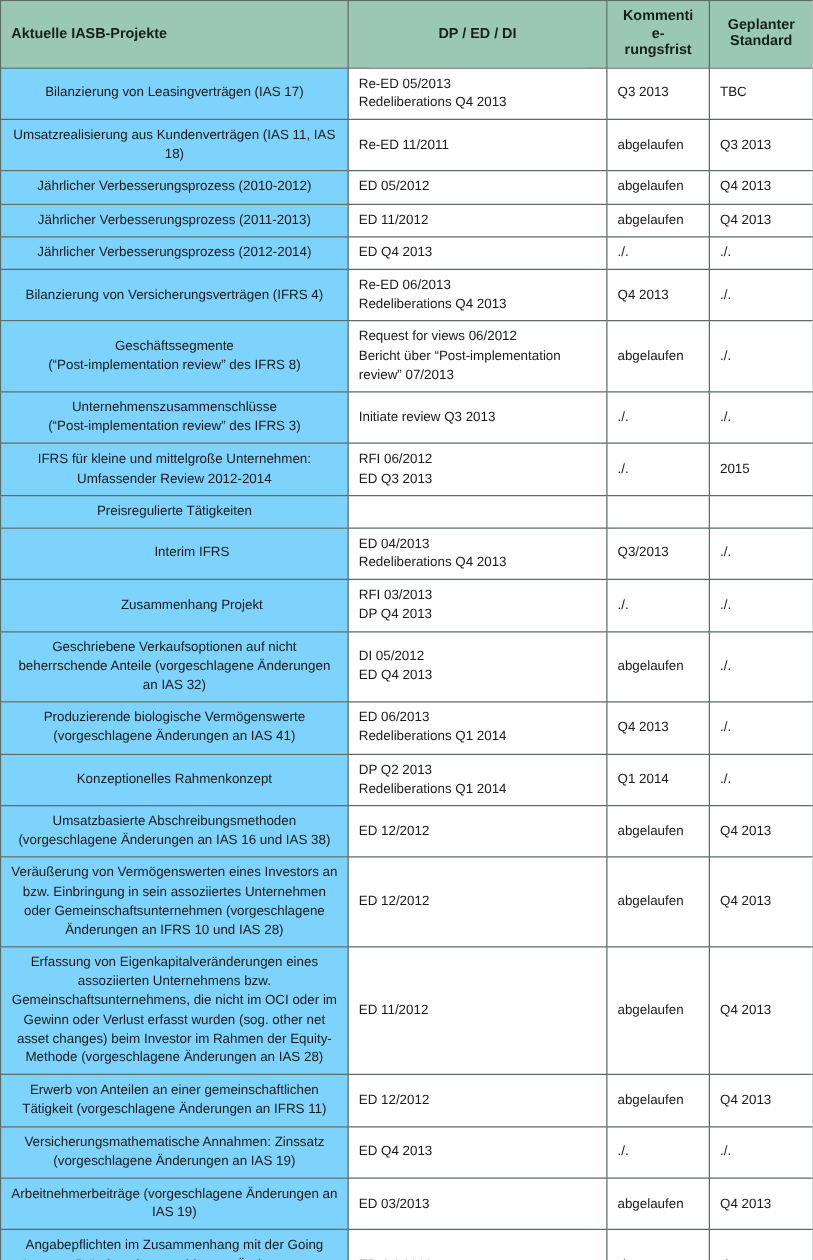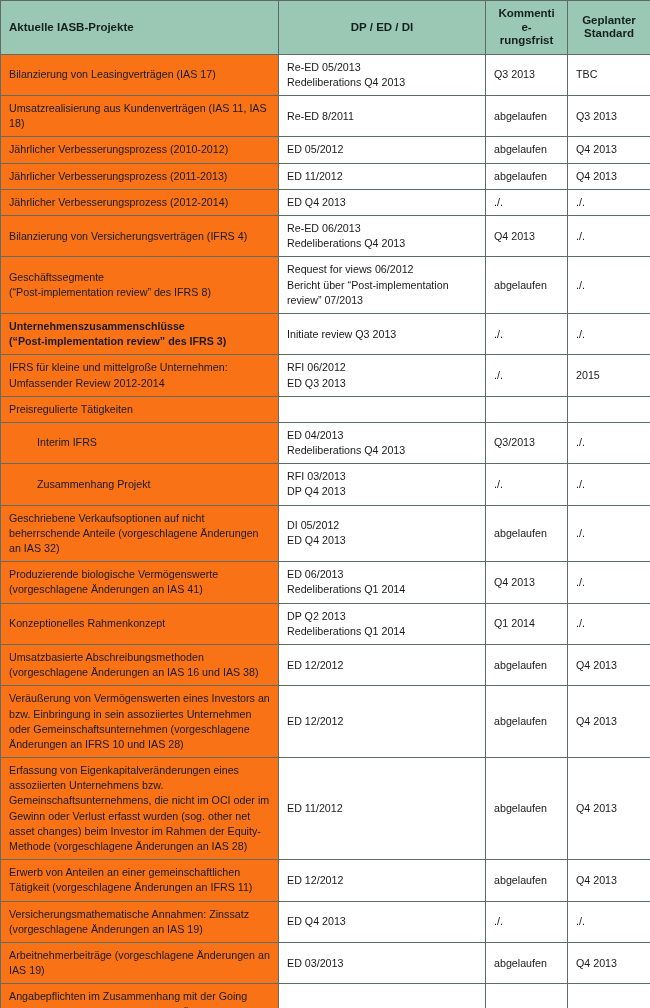--- a/index.html
+++ b/index.html
@@ -51,22 +51,22 @@
     border: 1.5px solid #5d6d66;
     font-size: 10.7px;
     line-height: 1.42;
     padding: 5px 8px;
     vertical-align: middle;
     box-sizing: border-box;
     background: #ffffff;
   }
 
   tbody td.col-topic {
-    background: #f97316;
-    text-align: left;
+    background: #7dd3fc;
+    text-align: center;
   }
   tbody td.col-topic.indent {
     padding-left: 36px;
   }
   tbody td.col-doc {
     background: #ffffff;
     text-align: left;
     white-space: pre-line;
   }
   tbody td.col-deadline,
@@ -99,21 +99,21 @@
     <tbody id="tbody">
         <tr>
           <td class="col-topic">Bilanzierung von Leasingverträgen (IAS 17)</td>
           <td class="col-doc" style="white-space: pre-line; border-radius: 19px;">Re-ED 05/2013
 Redeliberations Q4 2013</td>
           <td class="col-deadline">Q3 2013</td>
           <td class="col-standard">TBC</td>
         </tr>
         <tr>
           <td class="col-topic">Umsatzrealisierung aus Kundenverträgen (IAS 11, IAS 18)</td>
-          <td class="col-doc">Re-ED 8/2011</td>
+          <td class="col-doc">Re-ED 11/2011</td>
           <td class="col-deadline">abgelaufen</td>
           <td class="col-standard">Q3 2013</td>
         </tr>
         <tr>
           <td class="col-topic">Jährlicher Verbesserungsprozess (2010-2012)</td>
           <td class="col-doc">ED 05/2012</td>
           <td class="col-deadline">abgelaufen</td>
           <td class="col-standard">Q4 2013</td>
         </tr>
         <tr>
@@ -137,21 +137,21 @@
         </tr>
         <tr>
           <td class="col-topic" style="white-space: pre-line;">Geschäftssegmente
 (“Post-implementation review” des IFRS 8)</td>
           <td class="col-doc" style="white-space: pre-line;">Request for views 06/2012
 Bericht über “Post-implementation review” 07/2013</td>
           <td class="col-deadline">abgelaufen</td>
           <td class="col-standard">./.</td>
         </tr>
         <tr>
-          <td class="col-topic" style="white-space: pre-line; font-weight: bold;">Unternehmenszusammenschlüsse
+          <td class="col-topic" style="white-space: pre-line;">Unternehmenszusammenschlüsse
 (“Post-implementation review” des IFRS 3)</td>
           <td class="col-doc">Initiate review Q3 2013</td>
           <td class="col-deadline">./.</td>
           <td class="col-standard">./.</td>
         </tr>
         <tr>
           <td class="col-topic">IFRS für kleine und mittelgroße Unternehmen: Umfassender Review 2012-2014</td>
           <td class="col-doc" style="white-space: pre-line;">RFI 06/2012
 ED Q3 2013</td>
           <td class="col-deadline">./.</td>

